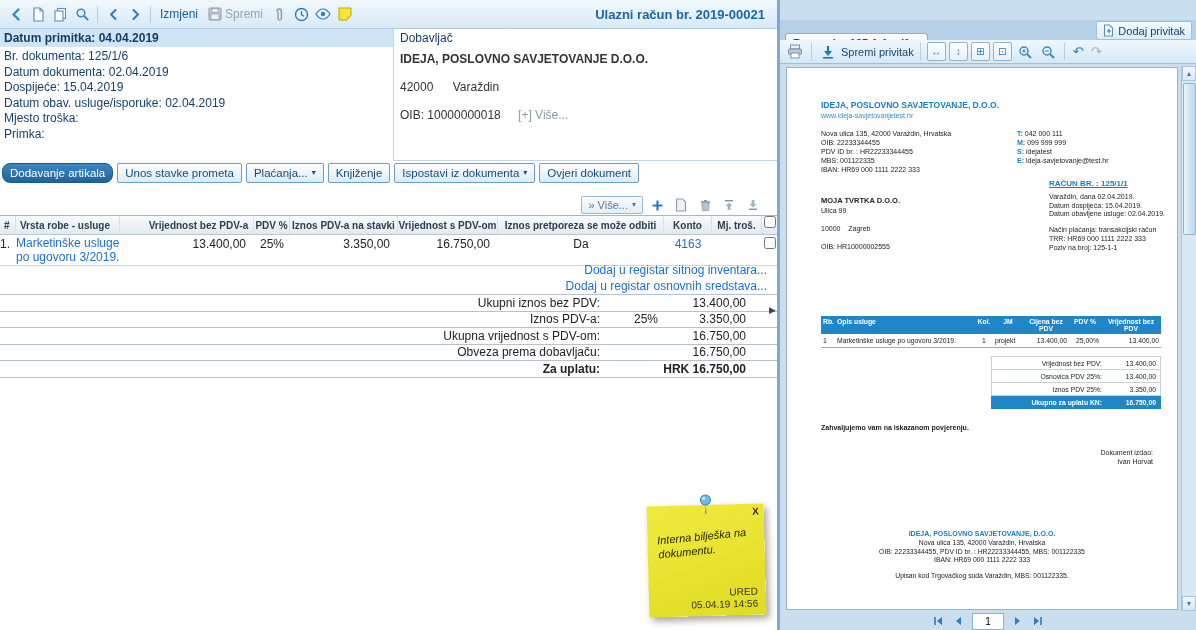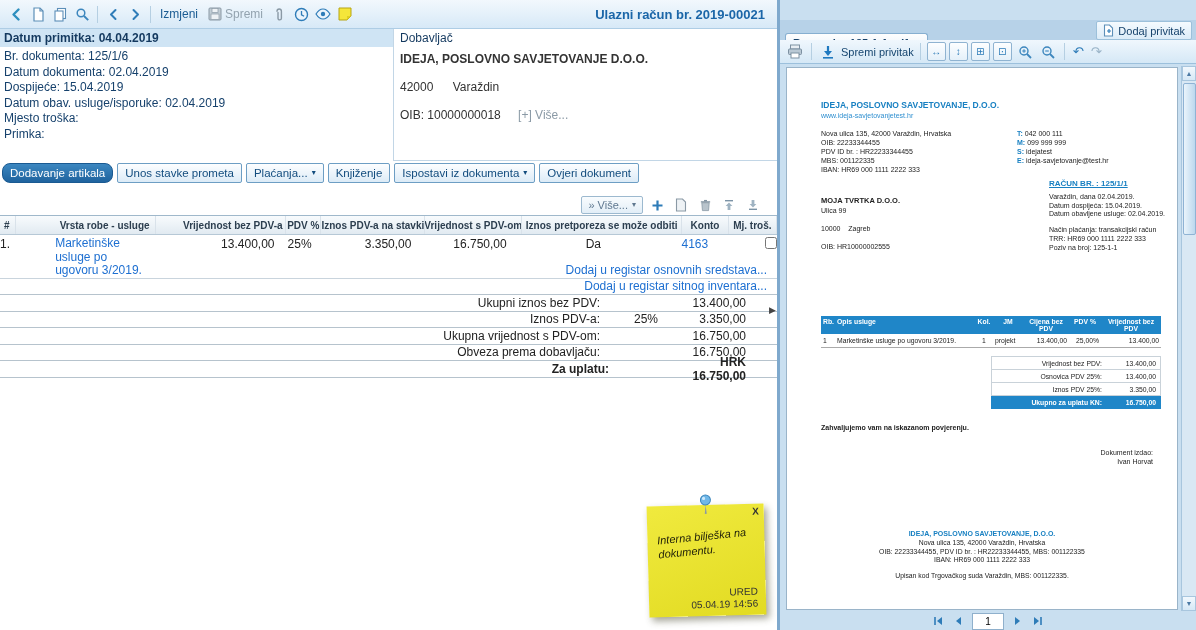--- a/index.html
+++ b/index.html
@@ -44,35 +44,35 @@
   .mini-toolbar{position:absolute;top:195px;right:14px;display:flex;align-items:center;gap:4px;}
   .mini-more{height:18px;font-size:11px;color:#5f7890;border:1px solid #9cb9cf;border-radius:2px;
       background:linear-gradient(#f9fcfe,#e2eef7);display:inline-flex;align-items:center;gap:4px;padding:0 6px;cursor:pointer;}
 
   .items{position:absolute;left:0;top:215px;width:777px;}
   .ih{display:flex;height:18px;align-items:center;background:linear-gradient(#f8fbfd,#e1eaf1);
       border-top:1px solid #9fb8cb;border-bottom:1px solid #b6c8d6;font-size:10px;font-weight:bold;color:#2c3e4f;}
   .ih span{white-space:nowrap;overflow:hidden;text-align:center;border-right:1px solid #d9e2ea;height:100%;display:flex;align-items:center;justify-content:center;box-sizing:border-box;}
   .ih .c0,.ih .c1{justify-content:flex-start;padding-left:4px;}
   .ir{display:flex;min-height:30px;font-size:12px;color:#222;border-bottom:1px solid #c9d4dd;align-items:flex-start;}
-  .c0{width:16px;} .c1{width:104px;margin-left:40px;} .c2{width:110px;margin-left:24px;} .c3{width:36px;} .c4{width:108px;}
+  .c0{width:16px;} .c1{width:104px;} .c2{width:110px;margin-left:24px;} .c3{width:36px;} .c4{width:108px;}
   .c5{width:100px;} .c6{width:166px;} .c7{width:48px;} .c8{width:50px;} .c9{flex:1;}
   .ir span{padding-top:2px;box-sizing:border-box;}
   .ir .num{text-align:right;padding-right:8px;}
   .ir .ctr{text-align:center;}
   .ir .chk,.ih .chk{display:flex;align-items:flex-start;justify-content:center;border:none;}
   .link{color:#1d6fd1;cursor:pointer;}
   .ir .c1{line-height:13.5px;}
 
   .reg-links{position:absolute;right:10px;top:262px;text-align:right;font-size:12px;color:#1d6fd1;line-height:16px;}
   .reg-links div{cursor:pointer;}
 
   .totals{position:absolute;left:0;top:294px;width:777px;font-size:12px;color:#222;}
   .t-row{display:flex;height:15.5px;align-items:center;border-top:1px solid #b6c3cd;}
-  .t-row:last-child{border-bottom:1px solid #b6c3cd;padding-left:9px;}
+  .t-row:last-child{border-bottom:1px solid #b6c3cd;}
   .t-label{width:600px;text-align:right;}
   .t-mid{width:58px;text-align:right;}
   .t-val{flex:1;text-align:right;padding-right:31px;}
   .t-row.bold{font-weight:bold;}
   .h-arrow{position:absolute;right:1px;top:305px;font-size:9px;color:#444;cursor:pointer;}
 
   .note{position:absolute;left:648px;top:505px;width:117px;height:111px;
       background:linear-gradient(160deg,#f0ea3e,#e2db22);box-shadow:3px 4px 7px rgba(60,60,30,.45);
       transform:rotate(-1.5deg);}
   .note-close{position:absolute;right:5px;top:2px;font-size:10px;font-weight:bold;color:#333;cursor:pointer;}
@@ -335,22 +335,22 @@
       <span class="c6 ctr">Da</span>
       <span class="c7 ctr link">4163</span>
       <span class="c8"></span>
       <span class="c9 chk">
           <input type="checkbox" style="">
         </span>
     </div>
   </div>
 
   <div class="reg-links">
+    <div>Dodaj u registar sitnog inventara...</div>
     <div>Dodaj u registar osnovnih sredstava...</div>
-    <div>Dodaj u registar sitnog inventara...</div>
   </div>
 
   <div class="totals">
     <div class="t-row">
       <span class="t-label">Ukupni iznos bez PDV:</span>
       <span class="t-mid"></span>
       <span class="t-val">13.400,00</span>
     </div>
     <div class="t-row">
       <span class="t-label">Iznos PDV-a:</span>

